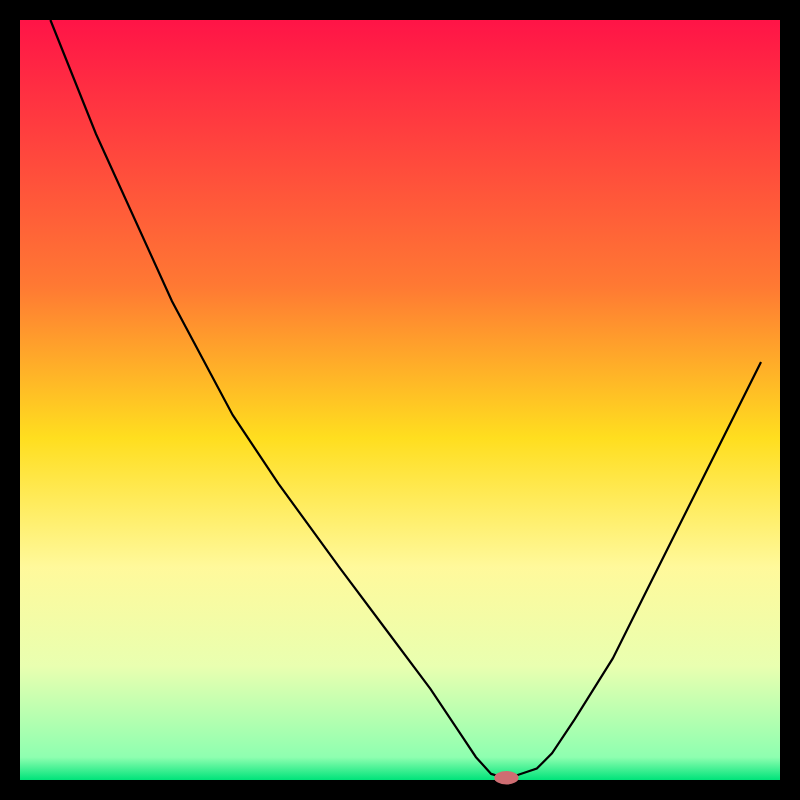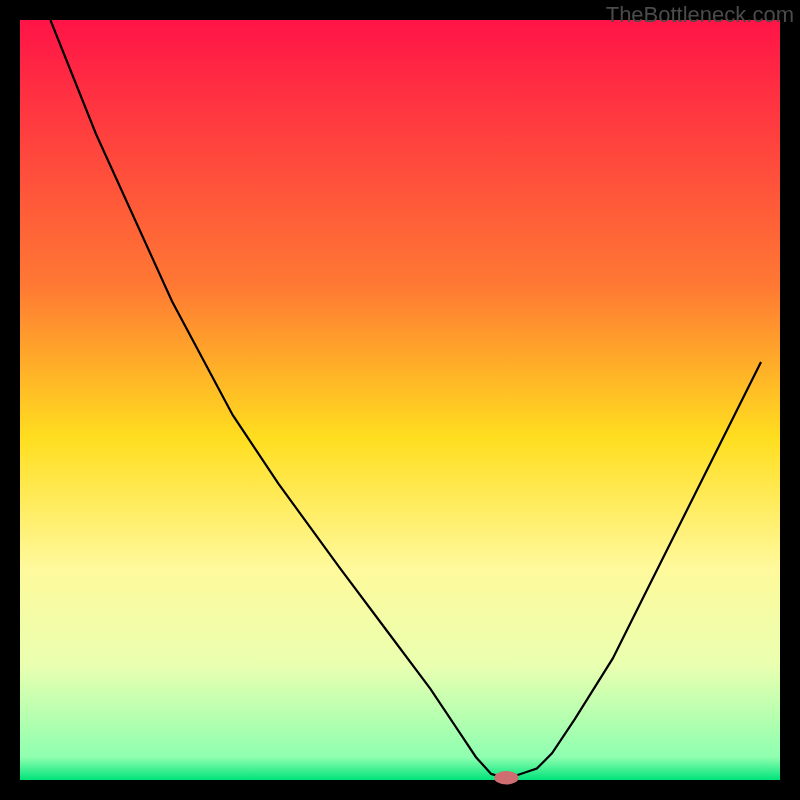--- a/index.html
+++ b/index.html
@@ -46,14 +46,13 @@
     </defs>
 
     <rect id="plot-bg" x="20" y="20" width="760" height="760" fill="url(#bg-grad)"></rect>
 
     <rect id="plot-frame" fill="none" x="10" y="10" width="780" height="780" stroke="#000000" stroke-width="20"></rect>
 
     <path id="curve" fill="none" stroke="#000000" stroke-width="2.2" d="M50.40 20.00 L96.00 134.00 L172.00 301.20 L232.80 415.20 L278.40 483.60 L339.20 567.20 L384.80 628.00 L430.40 688.80 L460.80 734.40 L476.00 757.20 L491.20 773.92 L498.80 776.20 L514.00 776.20 L536.80 768.60 L552.00 753.40 L574.80 719.20 L612.80 658.40 L643.20 597.60 L673.60 536.80 L704.00 476.00 L734.40 415.20 L761.00 362.00"></path>
 
     <ellipse id="marker" cx="506.40000000000003" cy="777.72" rx="12.16" ry="6.840000000000001" fill="#ce6d72"></ellipse>
   </svg>
-  <div class="watermark">TheBottleneck.com</div>
 </div>
 
 </body></html>

